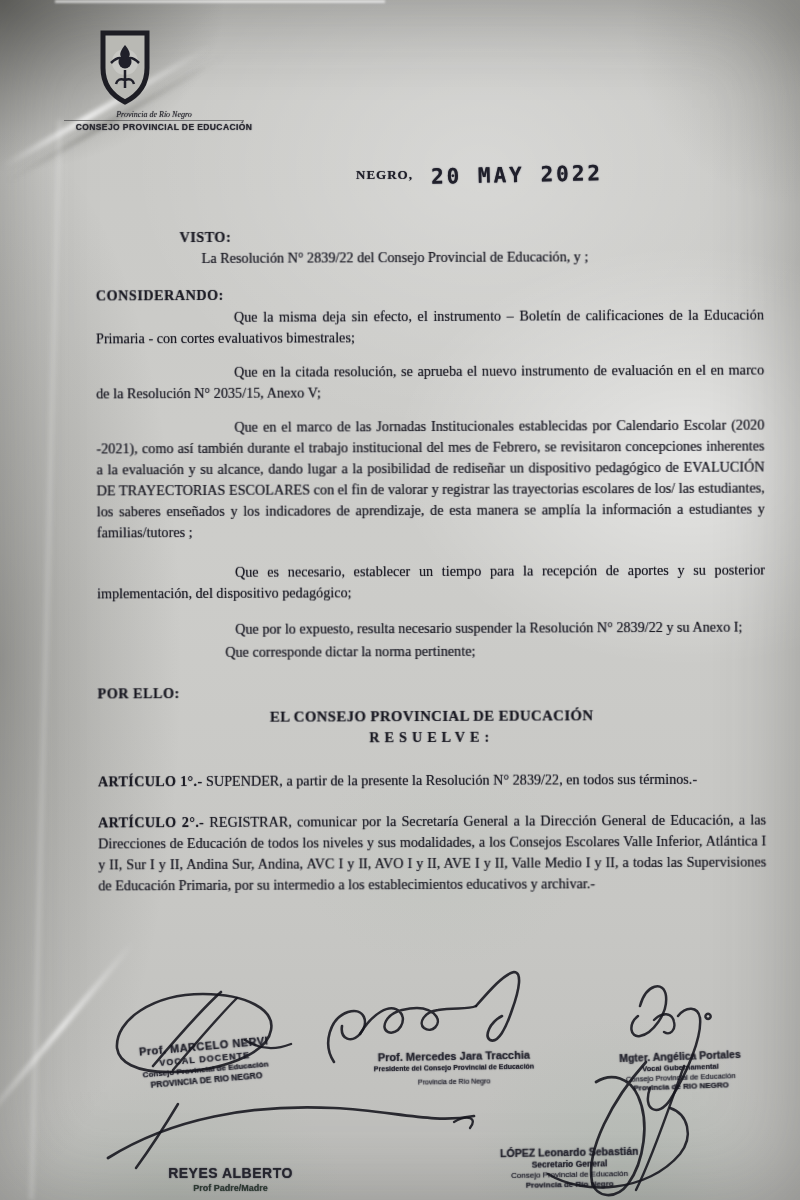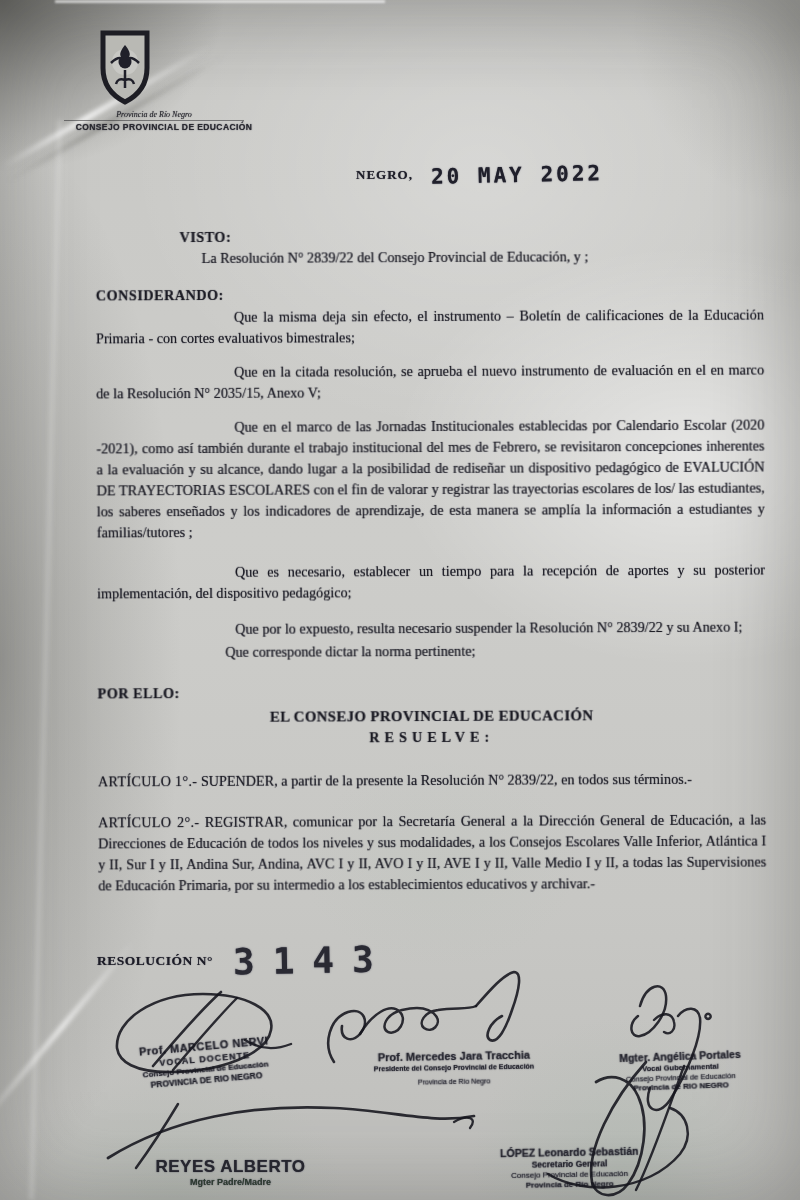--- a/index.html
+++ b/index.html
@@ -54,21 +54,21 @@
   .para{text-indent:138px;}
   .mb13{margin-bottom:13px !important;} .mb15{margin-bottom:15px !important;}
   .mb19{margin-bottom:19px !important;} .mb2{margin-bottom:2px !important;}
   .mb20{margin-bottom:20px !important;}
   .p-last{text-indent:128px;}
   .porello{font-weight:bold;letter-spacing:.5px;margin-bottom:3px;}
   .center{text-align:center;}
   .council{font-weight:bold;font-size:14.8px;letter-spacing:.4px;}
   .resuelve{font-weight:bold;letter-spacing:5px;margin-bottom:22px !important;}
   .article{margin-bottom:20px !important;}
-  .art-label{font-weight:normal;letter-spacing:.3px;}
+  .art-label{font-weight:bold;letter-spacing:.3px;}
 
   .resline{position:absolute;left:97px;top:940px;}
   .reslabel{font-size:13.5px;font-weight:bold;letter-spacing:.5px;color:#1c1c26;text-shadow:0 0 1px rgba(30,30,50,.7);}
   .resnumber{font-family:"DejaVu Sans Mono",monospace;font-size:36px;font-weight:bold;letter-spacing:18px;
         color:#2a2a33;display:inline-block;transform:rotate(-1deg);margin-left:16px;vertical-align:-8px;
         text-shadow:0 0 1.5px rgba(35,35,55,.75);}
 
   .sig-svg{position:absolute;z-index:4;}
   .sig-svg path{fill:none;stroke:#14141c;stroke-linecap:round;stroke-linejoin:round;opacity:.88;}
   .stamp{position:absolute;z-index:3;font-family:"Liberation Sans",sans-serif;text-align:center;
@@ -83,21 +83,21 @@
   .stamp-jara{left:338px;top:1050px;width:232px;transform:rotate(-1deg);}
   .stamp-jara .st-name{font-size:11px;}
   .stamp-jara .st-role{font-size:7px;font-weight:bold;}
   .stamp-jara .st-prov{font-size:7px;margin-top:5px;}
   .stamp-port{left:583px;top:1050px;width:195px;transform:rotate(-2deg);}
   .stamp-port .st-name{font-size:10.5px;}
   .stamp-port .st-role{font-size:7.5px;font-weight:bold;}
   .stamp-port .st-org{font-size:7.5px;}
   .stamp-port .st-prov{font-size:8px;font-weight:bold;}
   .stamp-reyes{left:138px;top:1156px;width:185px;}
-  .stamp-reyes .st-name{font-size:17px;letter-spacing:.5px;}
+  .stamp-reyes .st-name{font-size:14px;letter-spacing:.5px;margin-top:9px;}
   .stamp-reyes .st-role{font-size:9px;font-weight:bold;color:#2d3b30;}
   .stamp-lopez{left:452px;top:1146px;width:235px;transform:rotate(-1deg);}
   .stamp-lopez .st-name{font-size:10.5px;}
   .stamp-lopez .st-role{font-size:8.5px;font-weight:bold;}
   .stamp-lopez .st-org{font-size:8px;}
   .stamp-lopez .st-prov{font-size:8px;font-weight:bold;}
 </style>
 </head>
 <body>
 
@@ -141,24 +141,20 @@
     <p class="para p-last mb20">Que corresponde dictar la norma pertinente;</p>
 
     <div class="porello">POR ELLO:</div>
     <div class="center council">EL CONSEJO PROVINCIAL DE EDUCACIÓN</div>
     <div class="center resuelve">RESUELVE:</div>
 
     <p class="article"><span class="art-label">ARTÍCULO 1°.-</span> <span>SUPENDER, a partir de la presente la Resolución N° 2839/22, en todos sus términos.-</span></p>
     <p class="article"><span class="art-label">ARTÍCULO 2°.-</span> <span>REGISTRAR, comunicar por la Secretaría General a la Dirección General de Educación, a las Direcciones de Educación de todos los niveles y sus modalidades, a los Consejos Escolares Valle Inferior, Atlántica I y II, Sur I y II, Andina Sur, Andina, AVC I y II, AVO I y II, AVE I y II, Valle Medio I y II, a todas las Supervisiones de Educación Primaria, por su intermedio a los establecimientos educativos y archivar.-</span></p>
   </main>
 
-  <div class="resline scan">
-    <span class="reslabel">RESOLUCIÓN N°</span>
-    <span class="resnumber">3143</span>
-  </div>
 
   <svg class="sig-svg" style="left:95px;top:982px;" width="210" height="105" viewBox="0 0 210 105">
     <path d="M22 66 C20 38 58 12 108 12 C152 12 180 28 176 48 C172 72 126 90 74 90 C40 90 24 80 22 66" stroke-width="2.6"></path>
     <path d="M58 84 C80 58 108 26 126 10" stroke-width="2.6"></path>
     <path d="M78 88 C100 62 126 32 142 16" stroke-width="2.4"></path>
     <path d="M150 58 C162 66 176 70 196 62" stroke-width="2.4"></path>
   </svg>
   <svg class="sig-svg" style="left:320px;top:966px;" width="250" height="115" viewBox="0 0 250 115">
     <path d="M14 96 C2 78 10 52 28 46 C44 41 50 56 40 68 C32 77 20 74 22 60" stroke-width="2.6"></path>
     <path d="M40 68 C52 48 70 36 80 46 C88 54 78 70 68 66 C60 62 66 48 82 44 C98 40 110 42 116 50 C122 58 112 68 104 62 C98 57 104 46 118 44 C134 41 148 44 156 40" stroke-width="2.5"></path>
@@ -193,21 +189,21 @@
     <div class="st-prov">Provincia de Río Negro</div>
   </div>
   <div class="stamp stamp-port scan">
     <div class="st-name">Mgter. Angélica Portales</div>
     <div class="st-role">Vocal Gubernamental</div>
     <div class="st-org">Consejo Provincial de Educación</div>
     <div class="st-prov">Provincia de RIO NEGRO</div>
   </div>
   <div class="stamp stamp-reyes scan">
     <div class="st-name">REYES ALBERTO</div>
-    <div class="st-role">Mgter Padre/Madre</div>
+    <div class="st-role">Prof Padre/Madre</div>
   </div>
   <div class="stamp stamp-lopez scan">
     <div class="st-name">LÓPEZ Leonardo Sebastián</div>
     <div class="st-role">Secretario General</div>
     <div class="st-org">Consejo Provincial de Educación</div>
     <div class="st-prov">Provincia de Río Negro</div>
   </div>
 
 </div>
 

